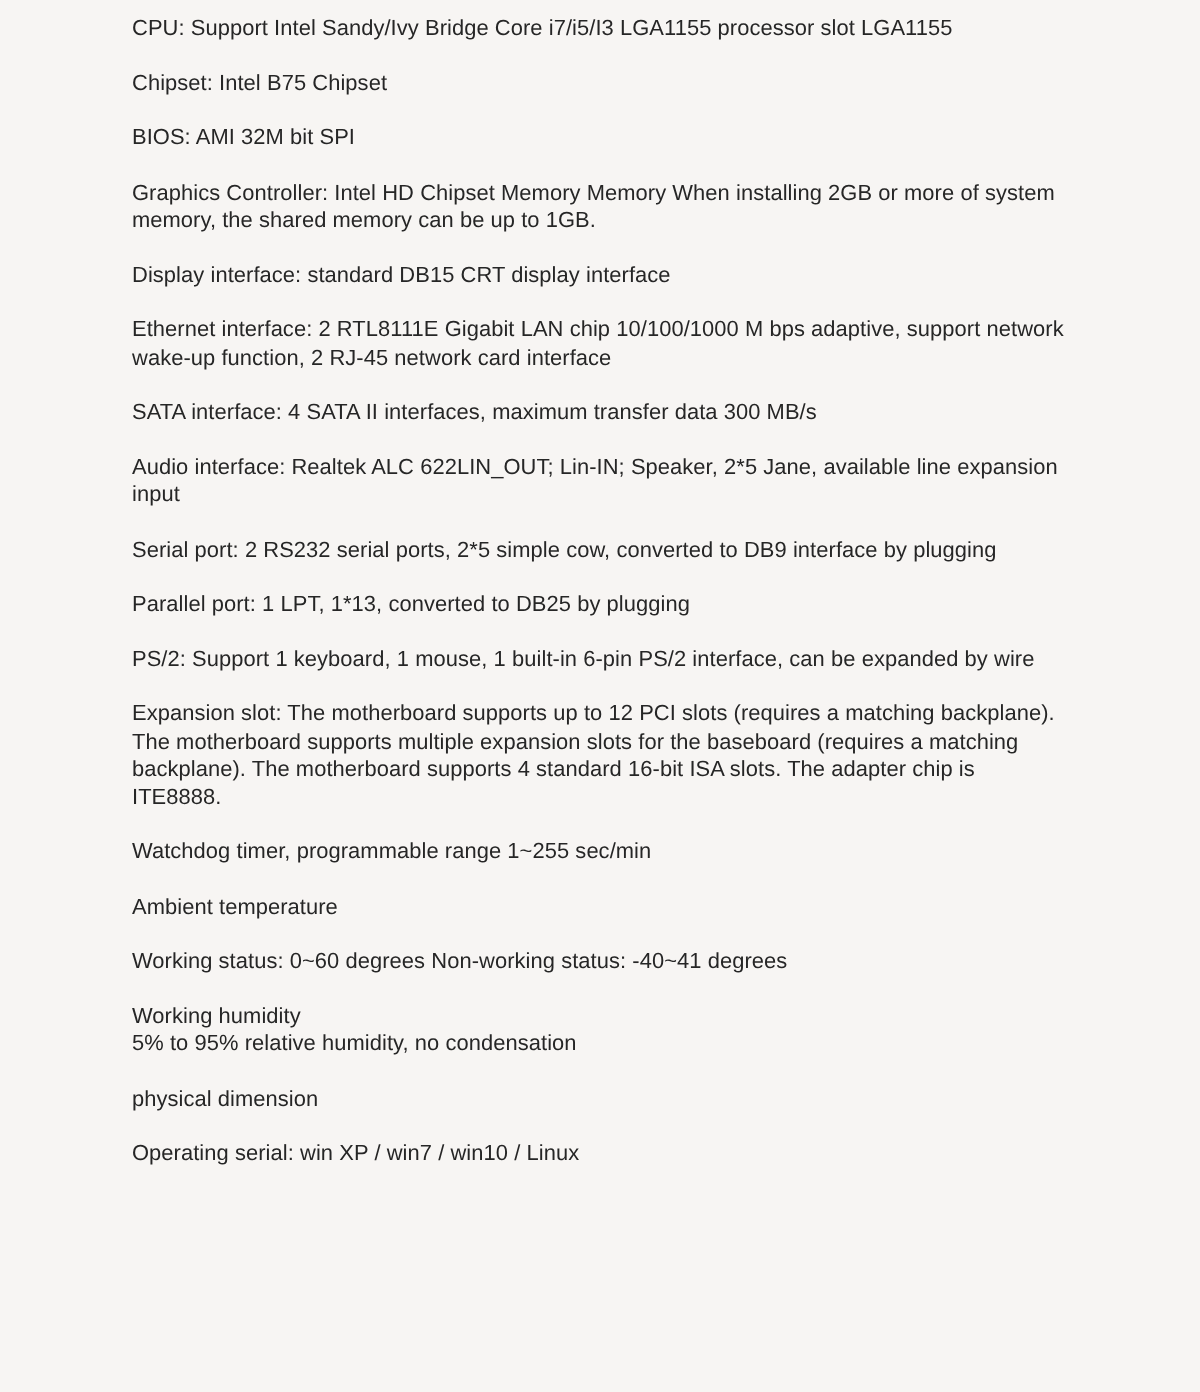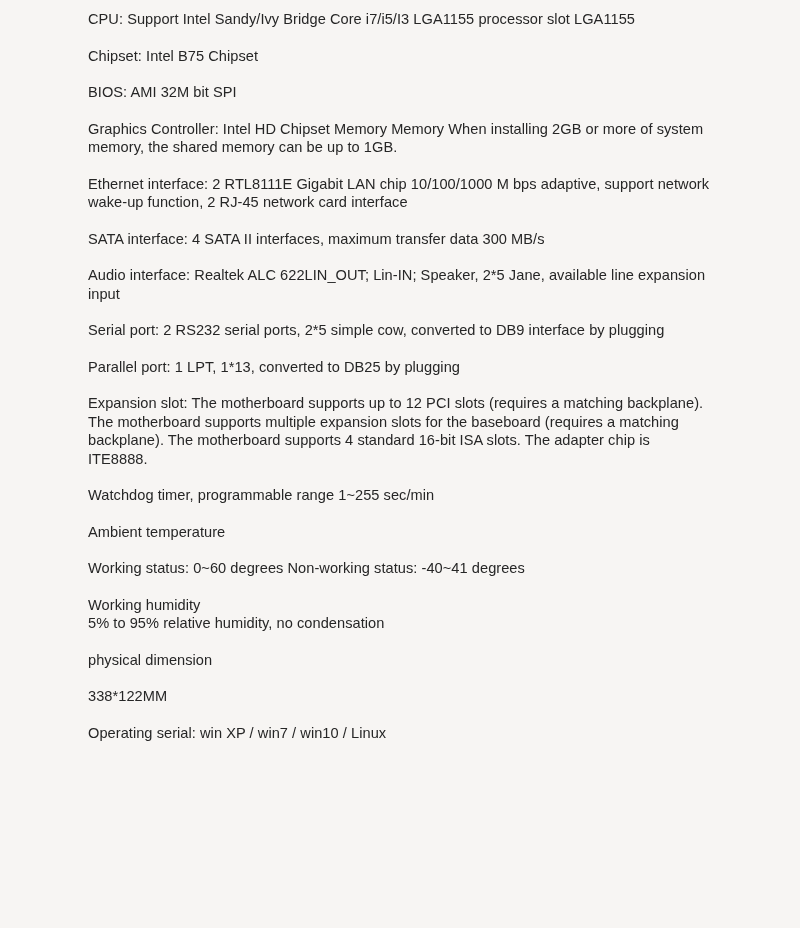--- a/index.html
+++ b/index.html
@@ -38,28 +38,29 @@
 </style>
 </head>
 <body>
 
 <div class="page">
   <div class="spec-list">
     <p class="spec-item">CPU: Support Intel Sandy/Ivy Bridge Core i7/i5/I3 LGA1155 processor slot LGA1155</p>
     <p class="spec-item">Chipset: Intel B75 Chipset</p>
     <p class="spec-item">BIOS: AMI 32M bit SPI</p>
     <p class="spec-item">Graphics Controller: Intel HD Chipset Memory Memory When installing 2GB or more of system memory, the shared memory can be up to 1GB.</p>
+    <p class="spec-item">Display interface: standard DB15 CRT display interface</p>
     <p class="spec-item">Ethernet interface: 2 RTL8111E Gigabit LAN chip 10/100/1000 M bps adaptive, support network wake-up function, 2 RJ-45 network card interface</p>
     <p class="spec-item">SATA interface: 4 SATA II interfaces, maximum transfer data 300 MB/s</p>
     <p class="spec-item">Audio interface: Realtek ALC 622LIN_OUT; Lin-IN; Speaker, 2*5 Jane, available line expansion input</p>
     <p class="spec-item">Serial port: 2 RS232 serial ports, 2*5 simple cow, converted to DB9 interface by plugging</p>
     <p class="spec-item">Parallel port: 1 LPT, 1*13, converted to DB25 by plugging</p>
+    <p class="spec-item">PS/2: Support 1 keyboard, 1 mouse, 1 built-in 6-pin PS/2 interface, can be expanded by wire</p>
     <p class="spec-item">Expansion slot: The motherboard supports up to 12 PCI slots (requires a matching backplane). The motherboard supports multiple expansion slots for the baseboard (requires a matching backplane). The motherboard supports 4 standard 16-bit ISA slots. The adapter chip is ITE8888.</p>
     <p class="spec-item">Watchdog timer, programmable range 1~255 sec/min</p>
     <p class="spec-item">Ambient temperature</p>
     <p class="spec-item">Working status: 0~60 degrees Non-working status: -40~41 degrees</p>
     <p class="spec-item">Working humidity
 5% to 95% relative humidity, no condensation</p>
     <p class="spec-item">physical dimension</p>
-    <p class="spec-item">338*122MM</p>
     <p class="spec-item">Operating serial: win XP / win7 / win10 / Linux</p>
   </div>
 </div>
 
 </body></html>

